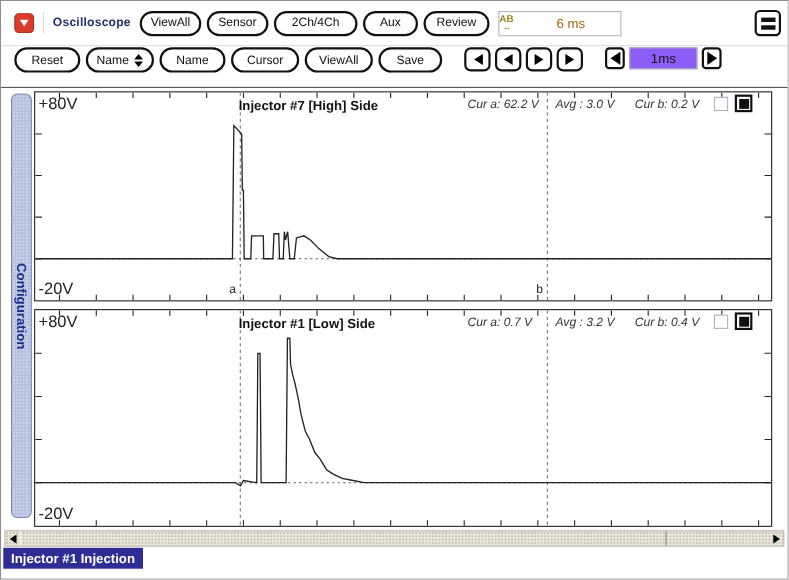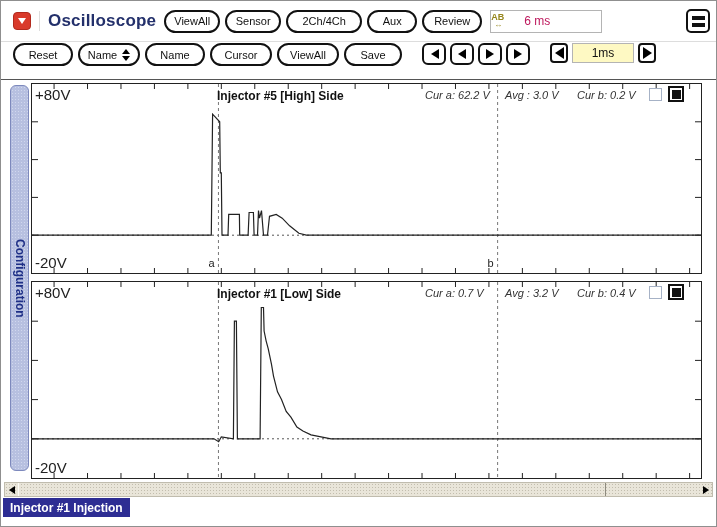--- a/index.html
+++ b/index.html
@@ -12,51 +12,51 @@
   
   .row1{position:absolute;top:0;left:0;right:0;height:41px;display:flex;align-items:center;
         padding:0 6px 0 12px;border-bottom:1px solid #ddd;background:#fff;}
   .row2{position:absolute;top:42px;left:0;right:0;height:35px;display:flex;align-items:flex-start;
         padding:0 6px 0 12px;background:#fff;}
   .toolbar-sep{position:absolute;top:78px;left:0;right:0;border-top:1px solid #555;}
   .menu-icon{width:18px;height:18px;background:#d93a2b;border-radius:4px;border:1px solid #b22a1e;
              display:flex;align-items:center;justify-content:center;margin-right:8px;flex:0 0 auto;cursor:pointer;}
   .menu-icon .tri-down-w{width:0;height:0;border-left:4px solid transparent;border-right:4px solid transparent;border-top:6px solid #fff;}
   .title-div{width:1px;height:20px;background:#ddd;margin-right:8px;}
-  .app-title{font-size:17px;font-weight:bold;color:#23306b;letter-spacing:.2px;margin-right:8px;white-space:nowrap;}
+  .app-title{font-size:11px;font-weight:bold;color:#23306b;letter-spacing:.2px;margin-right:8px;white-space:nowrap;}
   .pill{height:23px;border:2px solid #111;border-radius:12px;background:#fff;
         font-family:"Liberation Sans",sans-serif;font-size:11px;color:#111;
         display:inline-flex;align-items:center;justify-content:center;
         padding:0 4px;margin-left:5px;white-space:nowrap;cursor:pointer;}
   .pill:first-of-type{margin-left:0;}
   .w56{width:56px}.w58{width:58px}.w60{width:60px}.w62{width:62px}.w50{width:50px}
   .w76{width:76px}.w82{width:82px}
   .spinner{display:inline-flex;flex-direction:column;margin-left:5px;line-height:4px;}
   .spin-tri-up{width:0;height:0;border-left:4px solid transparent;border-right:4px solid transparent;border-bottom:5px solid #000;margin-bottom:2px;}
   .spin-tri-dn{width:0;height:0;border-left:4px solid transparent;border-right:4px solid transparent;border-top:5px solid #000;}
   .time-box{height:23px;width:112px;border:1px solid #b4b4b4;background:#fff;margin-left:8px;
             display:flex;align-items:center;justify-content:flex-start;gap:20px;}
   .ab-icon{font-size:9px;font-weight:bold;color:#96861d;line-height:8px;text-align:center;}
   .ab-icon .arr{display:block;font-size:8px;letter-spacing:-1px;}
-  .time-text{font-size:12px;color:#be185d;}
+  .time-text{font-size:12px;color:#a16207;margin-left:19px;}
   .burger{width:24px;height:24px;border:2px solid #111;border-radius:5px;background:#fff;
           margin-left:auto;display:flex;flex-direction:column;align-items:center;justify-content:center;gap:3px;cursor:pointer;}
   .burger .bar-h{width:13px;height:4px;background:#111;}
   .navbtn{width:24px;height:22px;border:2px solid #111;border-radius:6px;background:#fff;
           display:inline-flex;align-items:center;justify-content:center;margin-left:4px;cursor:pointer;gap:1px;}
   .nav-group{margin-left:16px;display:flex;align-items:center;}
   .tri-l{width:0;height:0;border-top:5px solid transparent;border-bottom:5px solid transparent;border-right:8px solid #000;}
   .tri-r{width:0;height:0;border-top:5px solid transparent;border-bottom:5px solid transparent;border-left:8px solid #000;}
   .vbar{width:2px;height:10px;background:#000;}
   .tb-group{margin-left:20px;display:flex;align-items:center;}
   .tb-arrow{width:18px;height:20px;border:2px solid #111;border-radius:4px;background:#fff;
             display:inline-flex;align-items:center;justify-content:center;cursor:pointer;}
   .tb-arrow .tri-l{border-top-width:6px;border-bottom-width:6px;border-right-width:9px;}
   .tb-arrow .tri-r{border-top-width:6px;border-bottom-width:6px;border-left-width:9px;}
-  .tb-box{width:62px;height:20px;border:1px solid #b4b4b4;background:#fef9c3;margin:0 4px;
+  .tb-box{width:62px;height:20px;border:1px solid #b4b4b4;background:#8b5cf6;margin:0 4px;
           display:flex;align-items:center;justify-content:center;font-size:12px;}
   
   .side-tab{position:absolute;left:9px;top:84px;width:19px;height:386px;
             background-color:#b7c0e0;
             background-image:radial-gradient(#d0d7ee 28%,transparent 30%);background-size:3px 3px;
             border:1px solid #7d89bd;border-radius:6px;
             display:flex;align-items:center;justify-content:center;cursor:pointer;}
   .side-tab span{writing-mode:vertical-rl;font-size:12px;font-weight:bold;color:#1e2f86;white-space:nowrap;}
   
   .chart{position:absolute;left:30px;width:671px;background:#fff;border:1px solid #222;}
@@ -205,21 +205,21 @@
         <line x1="663" y1="75.60000000000001" x2="669" y2="75.60000000000001" stroke="#222" stroke-width="1"></line>
         <line x1="0" y1="113.39999999999999" x2="6" y2="113.39999999999999" stroke="#222" stroke-width="1"></line>
         <line x1="663" y1="113.39999999999999" x2="669" y2="113.39999999999999" stroke="#222" stroke-width="1"></line>
         <line x1="0" y1="151.20000000000002" x2="6" y2="151.20000000000002" stroke="#222" stroke-width="1"></line>
         <line x1="663" y1="151.20000000000002" x2="669" y2="151.20000000000002" stroke="#222" stroke-width="1"></line>
         <line x1="0" y1="151.20000000000002" x2="669" y2="151.20000000000002" stroke="#555" stroke-width="1" stroke-dasharray="2,3"></line>
         <line x1="186.4503" y1="0" x2="186.4503" y2="189" stroke="#777" stroke-width="1" stroke-dasharray="3,3"></line>
         <line x1="465.62399999999997" y1="0" x2="465.62399999999997" y2="189" stroke="#777" stroke-width="1" stroke-dasharray="3,3"></line>
         <polyline points="0.0,151.2 179.3,151.2 180.6,30.2 187.7,37.8 188.3,88.8 189.3,88.8 190.0,151.2 196.0,151.2 196.7,130.4 207.4,130.4 207.7,151.2 216.1,151.2 217.1,128.5 221.4,128.5 222.1,151.2 225.5,151.2 226.5,126.6 227.5,134.2 229.5,126.6 231.5,151.2 235.5,151.2 237.5,132.3 244.2,130.4 250.2,134.2 257.6,141.8 266.9,149.3 274.3,151.2 669.0,151.2" fill="none" stroke="#222" stroke-width="1.2"></polyline>
       </svg>
-    <span class="hdr-title">Injector #5 [High] Side</span>
+    <span class="hdr-title">Injector #7 [High] Side</span>
     <span class="stat stat-a">Cur a: 62.2 V</span>
     <span class="stat stat-avg">Avg : 3.0 V</span>
     <span class="stat stat-b">Cur b: 0.2 V</span>
     <span class="ylab ylab-top">+80V</span>
     <span class="ylab ylab-bot">-20V</span>
     <span class="cb-empty"></span>
     <span class="cb-checked">
         <span class="fill"></span>
       </span>
   <span class="cursor-label" style="left: 176.45px; top: 173px;">a</span>

